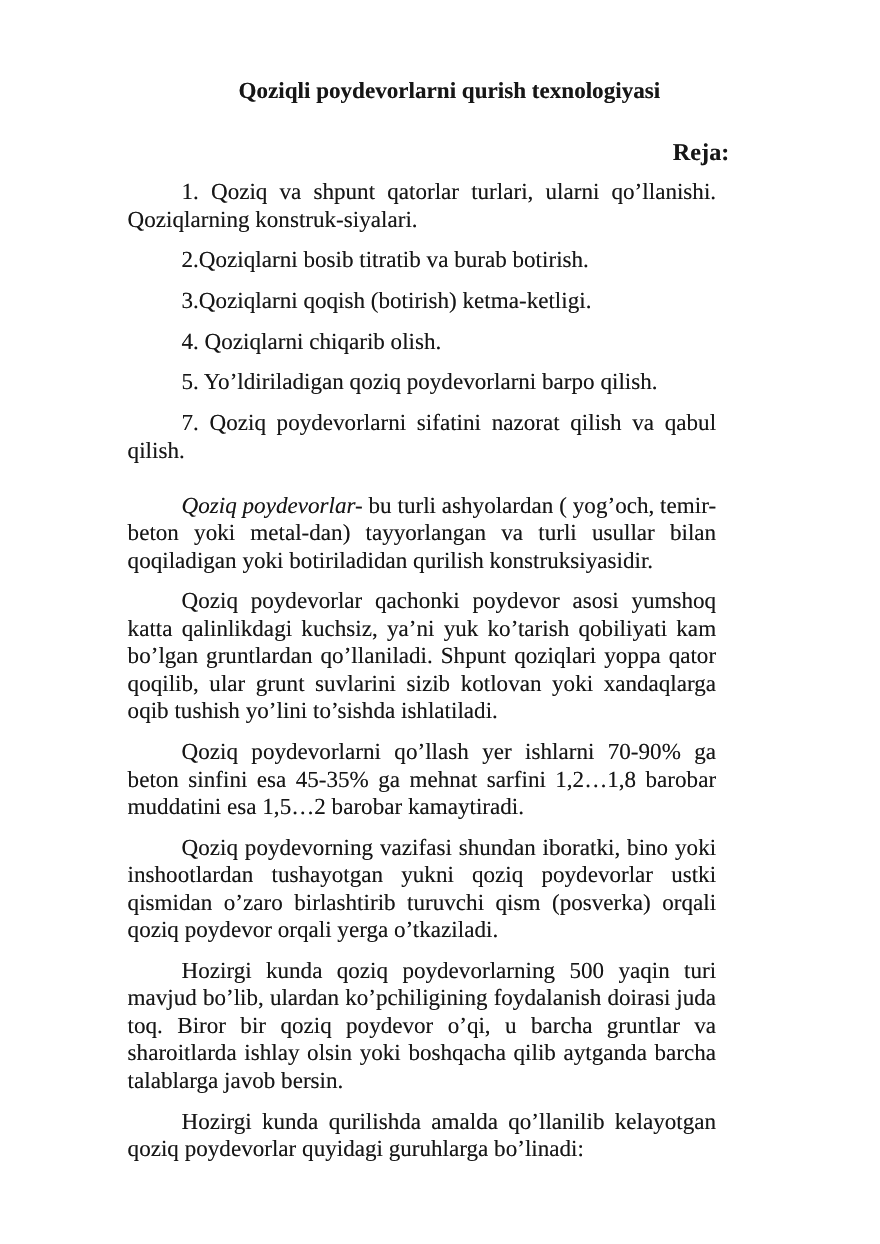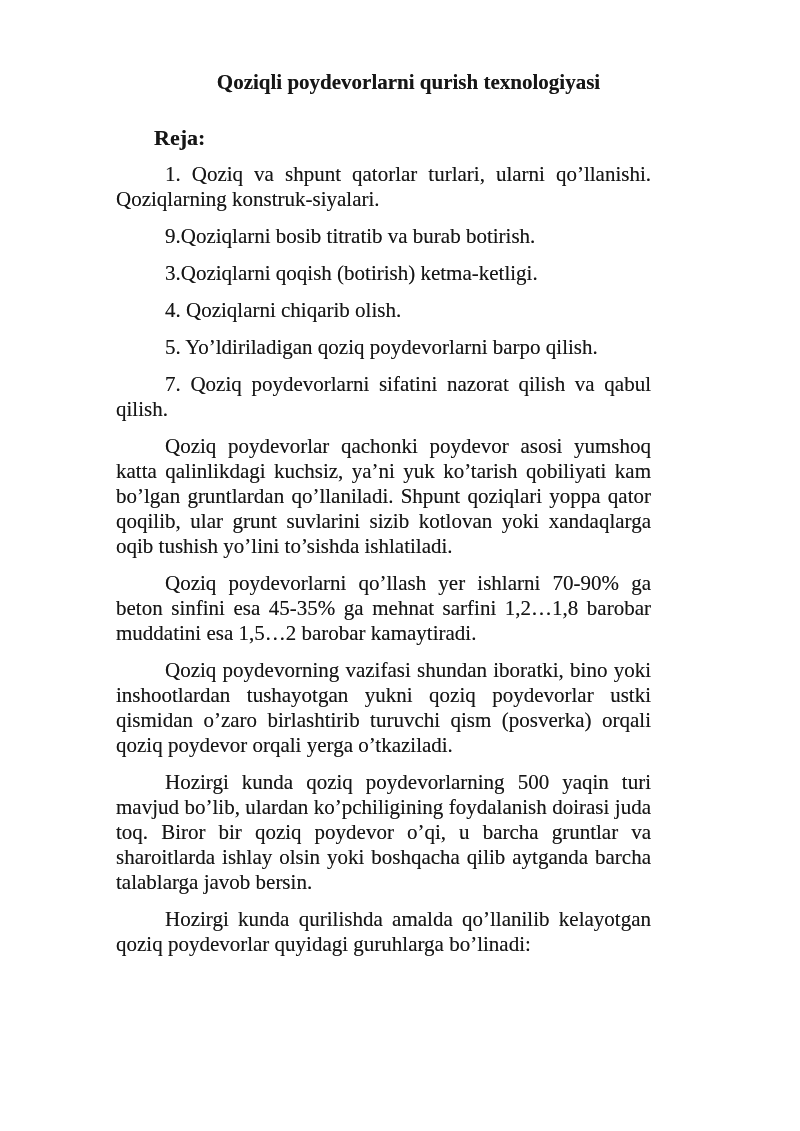--- a/index.html
+++ b/index.html
@@ -27,21 +27,21 @@
     line-height: 25px;
     font-weight: bold;
     text-align: center;
     margin: 0 0 30px 0;
     padding-left: 50px; 
   }
   .plan-heading {
     font-size: 22px;
     line-height: 25px;
     font-weight: bold;
-    text-align: left;
+    text-align: right;
     margin: 0 0 3px 0;
     padding-left: 50px;
   }
   .para {
     margin: 12px;
     font-size: 21px;
     line-height: 25px;
     text-align: justify;
     text-indent: 49px;
   }
@@ -55,26 +55,27 @@
 </head>
 <body>
 
 <div class="page">
 
   <h1 class="doc-title">Qoziqli poydevorlarni qurish texnologiyasi</h1>
 
   <h2 class="plan-heading">Reja:</h2>
 
   <p class="para">1. Qoziq va shpunt qatorlar turlari, ularni qo’llanishi. Qoziqlarning konstruk-siyalari.</p>
-  <p class="para">9.Qoziqlarni bosib titratib va burab botirish.</p>
+  <p class="para">2.Qoziqlarni bosib titratib va burab botirish.</p>
   <p class="para">3.Qoziqlarni qoqish (botirish) ketma-ketligi.</p>
   <p class="para">4. Qoziqlarni chiqarib olish.</p>
   <p class="para">5. Yo’ldiriladigan qoziq poydevorlarni barpo qilish.</p>
   <p class="para">7. Qoziq poydevorlarni sifatini nazorat qilish va qabul qilish.</p>
 
+  <p class="para gap-before"><span class="intro-lead">Qoziq poydevorlar-</span><span> bu turli ashyolardan ( yog’och, temir-beton yoki metal-dan) tayyorlangan va turli usullar bilan qoqiladigan yoki botiriladidan qurilish konstruksiyasidir.</span></p>
 
   <p class="para">Qoziq poydevorlar qachonki poydevor asosi yumshoq katta qalinlikdagi kuchsiz, ya’ni yuk ko’tarish qobiliyati kam bo’lgan gruntlardan qo’llaniladi. Shpunt qoziqlari yoppa qator qoqilib, ular grunt suvlarini sizib kotlovan yoki xandaqlarga oqib tushish yo’lini to’sishda ishlatiladi.</p>
   <p class="para">Qoziq poydevorlarni qo’llash yer ishlarni 70-90% ga beton sinfini esa 45-35% ga mehnat sarfini 1,2…1,8 barobar muddatini esa 1,5…2 barobar kamaytiradi.</p>
   <p class="para">Qoziq poydevorning vazifasi shundan iboratki, bino yoki inshootlardan tushayotgan yukni qoziq poydevorlar ustki qismidan o’zaro birlashtirib turuvchi qism (posverka) orqali qoziq poydevor orqali yerga o’tkaziladi.</p>
   <p class="para">Hozirgi kunda qoziq poydevorlarning 500 yaqin turi mavjud bo’lib, ulardan ko’pchiligining foydalanish doirasi juda toq. Biror bir qoziq poydevor o’qi, u barcha gruntlar va sharoitlarda ishlay olsin yoki boshqacha qilib aytganda barcha talablarga javob bersin.</p>
   <p class="para">Hozirgi kunda qurilishda amalda qo’llanilib kelayotgan qoziq poydevorlar quyidagi guruhlarga bo’linadi:</p>
 
 </div>
 
 </body></html>

